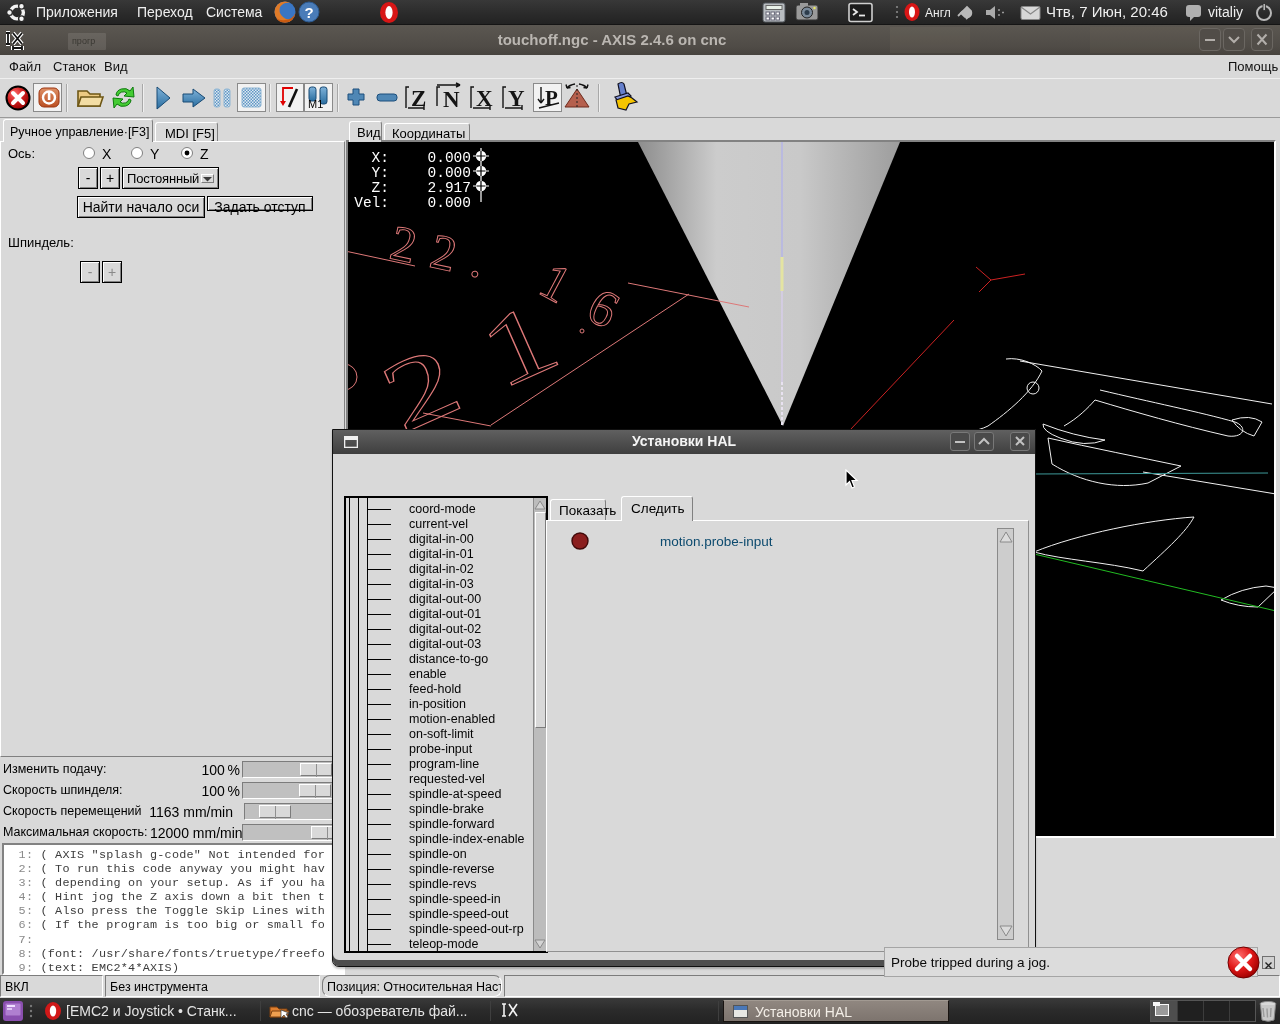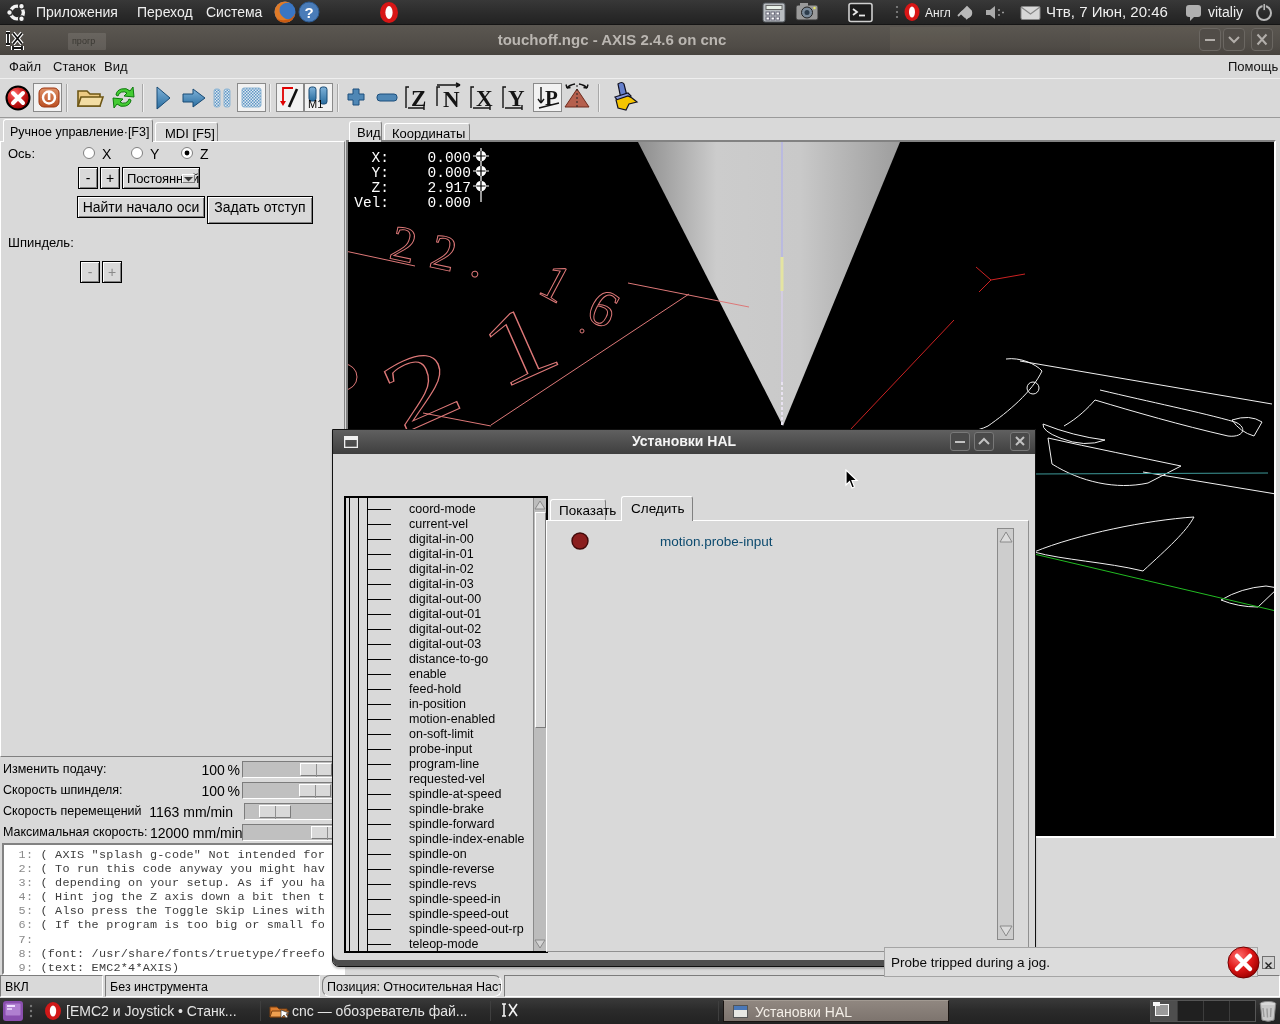--- a/index.html
+++ b/index.html
@@ -276,29 +276,29 @@
       <circle cx="55" cy="7" r="5.5" fill="#fff" stroke="#808080"></circle>
       <circle cx="105" cy="7" r="5.5" fill="#fff" stroke="#808080"></circle>
       <circle cx="105" cy="7" r="2.4" fill="#000"></circle>
     </svg>
     <div class="abs" style="left:102px;top:27px;font-size:14px;">X</div>
     <div class="abs" style="left:150px;top:27px;font-size:14px;">Y</div>
     <div class="abs" style="left:200px;top:27px;font-size:14px;">Z</div>
 
     <div class="abs btn" style="left:78px;top:48px;width:20px;height:22px;font-size:14px;text-align:center;padding-top:2px;">-</div>
     <div class="abs btn" style="left:100px;top:48px;width:20px;height:22px;font-size:14px;text-align:center;padding-top:2px;">+</div>
-    <div class="abs btn" style="left:122px;top:48px;width:78px;height:22px;font-size:13px;padding:3px 0 0 4px;letter-spacing:-0.2px;">Постоянный
+    <div class="abs btn" style="left:122px;top:48px;width:97px;height:22px;font-size:13px;padding:3px 0 0 4px;letter-spacing:-0.2px;">Постоянный
       <span class="abs raised" style="right:4px;top:6px;width:13px;height:9px;"></span>
       <svg class="abs" style="right:5px;top:8px;" width="11" height="6">
           <path d="M1 1 L10 1 L5.5 5.5 Z" fill="#3a3a3a"></path>
         </svg>
     </div>
 
     <div class="abs btn" style="left:77px;top:77px;width:128px;height:22px;font-size:14px;text-align:center;padding-top:2px;">Найти начало оси</div>
-    <div class="abs btn" style="left:207px;top:77px;width:106px;height:28px;font-size:14px;text-align:center;padding-top:2px;">Задать отступ</div>
+    <div class="abs btn" style="left:207px;top:77px;width:106px;height:15px;font-size:14px;text-align:center;padding-top:2px;">Задать отступ</div>
 
     <div class="abs" style="left:8px;top:116px;font-size:13px;">Шпиндель:</div>
     <div class="abs btn" style="left:80px;top:142px;width:20px;height:22px;font-size:14px;text-align:center;padding-top:2px;color:#8a8a8a;">-</div>
     <div class="abs btn" style="left:102px;top:142px;width:20px;height:22px;font-size:14px;text-align:center;padding-top:2px;color:#8a8a8a;">+</div>
   </div>
 
   <div class="abs" id="canvaswrap" style="left:346px;top:119px;width:934px;height:719px;">
 
     <div class="abs" style="left:3px;top:2px;width:33px;height:21px;background:#d9d9d9;
       border:1px solid #808080;border-bottom:none;border-top-color:#fff;border-left-color:#fff;

